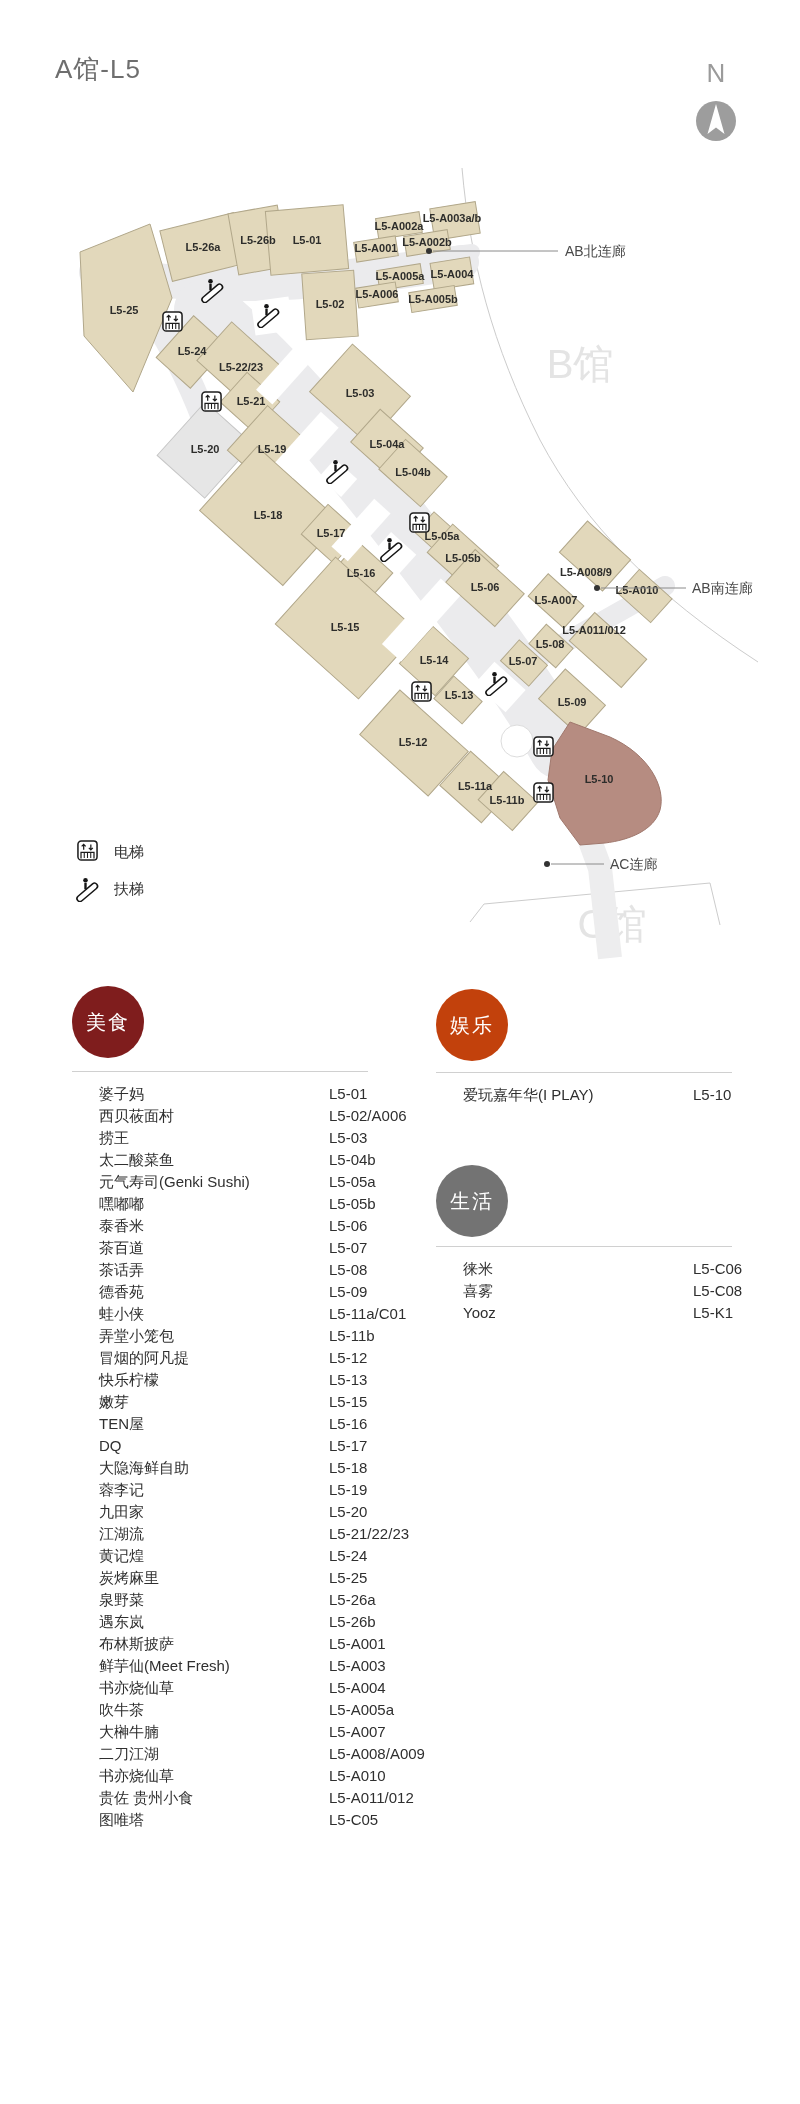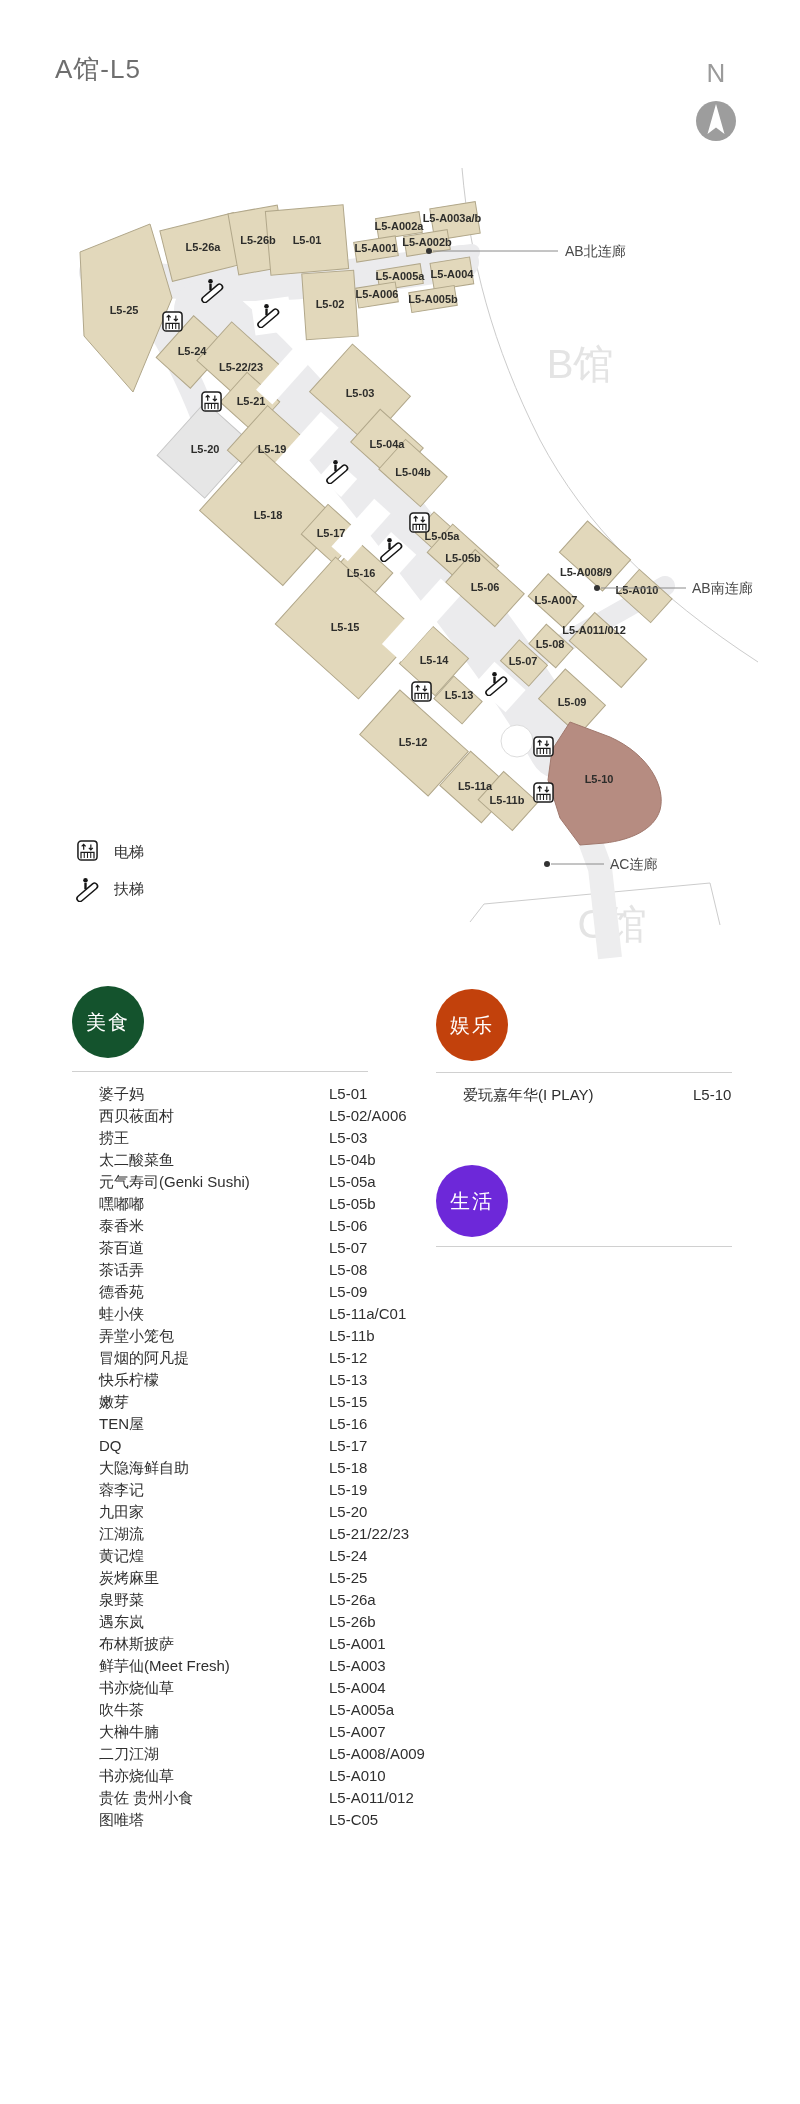--- a/index.html
+++ b/index.html
@@ -197,21 +197,21 @@
 
     <g>
       <use href="#ico-elev" x="77" y="840" width="21" height="21"></use>
       <text class="legendtxt" x="114" y="857">电梯</text>
       <use href="#ico-esc" x="74" y="876" width="30" height="26"></use>
       <text class="legendtxt" x="114" y="894">扶梯</text>
     </g>
   </svg>
 
   <section class="dir" style="left:72px;top:986px;width:296px;">
-    <div class="cat-circle" style="background: #14532d;">美食</div>
+    <div class="cat-circle" style="background: #7f1d1d;">美食</div>
     <div class="rule" style="margin-top:13px;"></div>
     <div class="rows">
 
         <div class="row">
           <span class="name">婆子妈</span>
           <span class="code">L5-01</span>
         </div>
 
         <div class="row">
           <span class="name">西贝莜面村</span>
@@ -386,17 +386,34 @@
     <div class="rows">
 
         <div class="row">
           <span class="name">爱玩嘉年华(I PLAY)</span>
           <span class="code">L5-10</span>
         </div>
       </div>
   </section>
 
   <section class="dir" style="left:436px;top:1165px;width:296px;">
-    <div class="cat-circle" style="background: #6d28d9;">生活</div>
+    <div class="cat-circle" style="background: #737373;">生活</div>
     <div class="rule" style="margin-top:9px;"></div>
+    <div class="rows">
+
+        <div class="row">
+          <span class="name">徕米</span>
+          <span class="code">L5-C06</span>
+        </div>
+
+        <div class="row">
+          <span class="name">喜雾</span>
+          <span class="code">L5-C08</span>
+        </div>
+
+        <div class="row">
+          <span class="name">Yooz</span>
+          <span class="code">L5-K1</span>
+        </div>
+      </div>
   </section>
 
 </div>
 
 </body></html>

